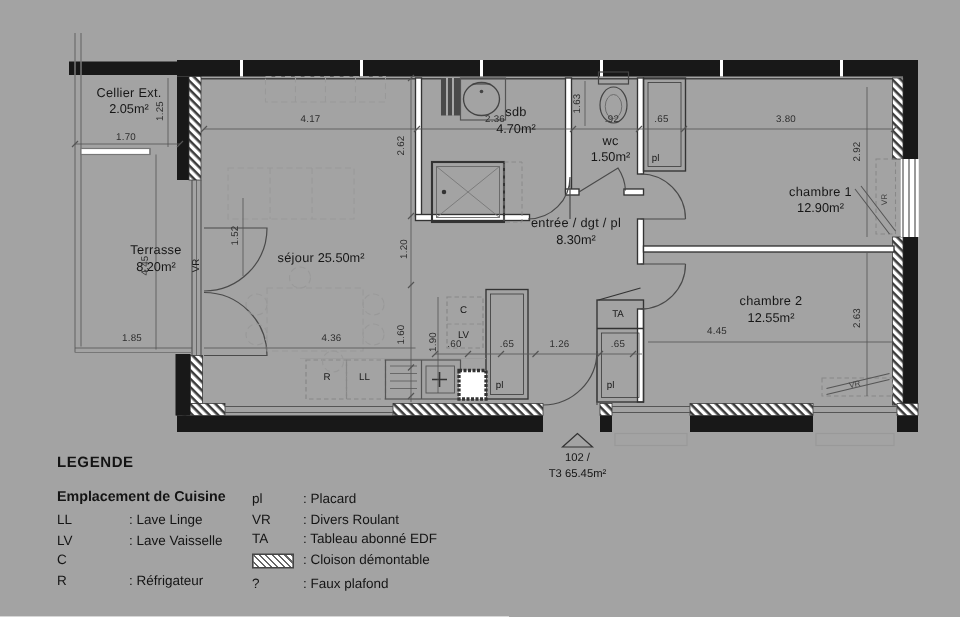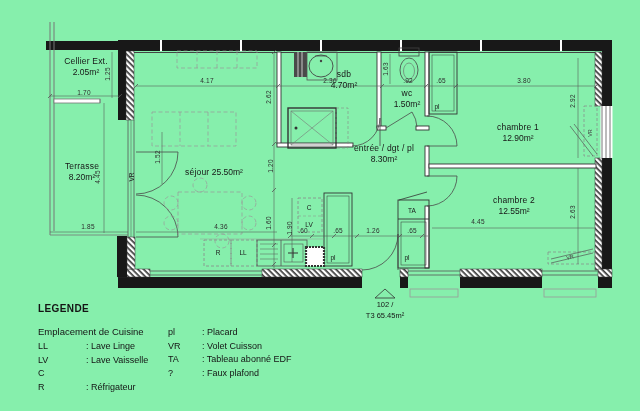--- a/index.html
+++ b/index.html
@@ -1,36 +1,36 @@
 <!DOCTYPE html>
 <html><head>
 <meta charset="utf-8">
 <style>
   html,body{margin:0;padding:0;background:#fff;}
-  .stage{position:relative;width:640px;height:411px;background:#86efac;overflow:hidden;
+  .stage{position:relative;width:640px;height:411px;background:#a3a3a3;overflow:hidden;
          font-family:"Liberation Sans",sans-serif;color:#1b1b1b;}
   .stage svg{position:absolute;left:0;top:0;}
   .lbl{position:absolute;transform:translate(-50%,-50%);text-align:center;font-size:8.5px;
        line-height:1.25;white-space:nowrap;color:#161616;}
   .lbl .nm{letter-spacing:.2px;}
   .dim{position:absolute;transform:translate(-50%,-50%);font-size:6.5px;color:#2e2e2e;
        white-space:nowrap;letter-spacing:.2px;}
   .dim.v{transform:translate(-50%,-50%) rotate(-90deg);}
   .tag{position:absolute;transform:translate(-50%,-50%);font-size:6.5px;color:#191919;white-space:nowrap;}
   .tag.v{transform:translate(-50%,-50%) rotate(-90deg);}
   .tag.small{font-size:5.5px;color:#444;}
   .tag.tilt{transform:translate(-50%,-50%) rotate(-12deg);font-size:5.5px;color:#444;}
   .unit-lbl{position:absolute;transform:translate(-50%,0);text-align:center;font-size:7.5px;
             line-height:1.4;color:#161616;white-space:nowrap;}
   .legend{position:absolute;left:38px;top:303px;width:570px;color:#141414;}
   .leg-title{font-size:10px;font-weight:700;letter-spacing:.4px;}
   .leg-cols{display:flex;margin-top:12px;}
   .leg-col1{width:130px;}
   .leg-col2{flex:1;}
-  .leg-head{font-size:9.5px;font-weight:400;margin-bottom:3px;}
+  .leg-head{font-size:9.5px;font-weight:700;margin-bottom:3px;}
   .leg-row{display:flex;font-size:9px;line-height:13.5px;align-items:flex-start;}
   .leg-col1 .leg-abbr{width:48px;}
   .leg-col2 .leg-abbr{width:34px;}
   .swatch{display:inline-block;width:26px;height:8px;margin-top:2px;border:1px solid #444;
           background:repeating-linear-gradient(45deg,#fff 0 2px,#666 2px 3px);}
 </style>
 </head>
 <body>
 
 <div class="stage">
@@ -220,41 +220,41 @@
 
     <g>
       <path d="M385,289 L375,298 L395,298 Z" fill="none" stroke="#333" stroke-width=".8"></path>
     </g>
   </svg>
 
   <div class="lbl" style="left:86px;top:67px">
     <div class="nm">Cellier Ext.</div>
     <div>2.05m²</div>
   </div>
-  <div class="lbl" style="left:82px;top:172px">
+  <div class="lbl" style="left:104px;top:172px">
     <div class="nm">Terrasse</div>
     <div>8.20m²</div>
   </div>
   <div class="lbl" style="left:214px;top:172px">
     <span class="nm">séjour</span>
     <span>25.50m²</span>
   </div>
   <div class="lbl" style="left:344px;top:80px">
     <div class="nm">sdb</div>
     <div>4.70m²</div>
   </div>
   <div class="lbl" style="left:407px;top:99px">
     <div class="nm">wc</div>
     <div>1.50m²</div>
   </div>
   <div class="lbl" style="left:384px;top:154px">
     <div class="nm">entrée / dgt / pl</div>
     <div>8.30m²</div>
   </div>
-  <div class="lbl" style="left:518px;top:133px">
+  <div class="lbl" style="left:547px;top:133px">
     <div class="nm">chambre 1</div>
     <div>12.90m²</div>
   </div>
   <div class="lbl" style="left:514px;top:206px">
     <div class="nm">chambre 2</div>
     <div>12.55m²</div>
   </div>
 
   <div class="unit-lbl" style="left:385px;top:300px">
     <div>102 /</div>
@@ -319,27 +319,31 @@
           <span class="leg-label">: Réfrigateur</span>
         </div>
       </div>
       <div class="leg-col2">
         <div class="leg-row">
           <span class="leg-abbr">pl</span>
           <span class="leg-label">: Placard</span>
         </div>
         <div class="leg-row">
           <span class="leg-abbr">VR</span>
-          <span class="leg-label">: Volet Cuisson</span>
+          <span class="leg-label">: Divers Roulant</span>
         </div>
         <div class="leg-row">
           <span class="leg-abbr">TA</span>
           <span class="leg-label">: Tableau abonné EDF</span>
         </div>
         <div class="leg-row">
+          <span class="leg-abbr"><span class="swatch"></span></span>
+          <span class="leg-label">: Cloison démontable</span>
+        </div>
+        <div class="leg-row">
           <span class="leg-abbr">?</span>
           <span class="leg-label">: Faux plafond</span>
         </div>
       </div>
     </div>
   </div>
 
 </div>
 
 </body></html>

